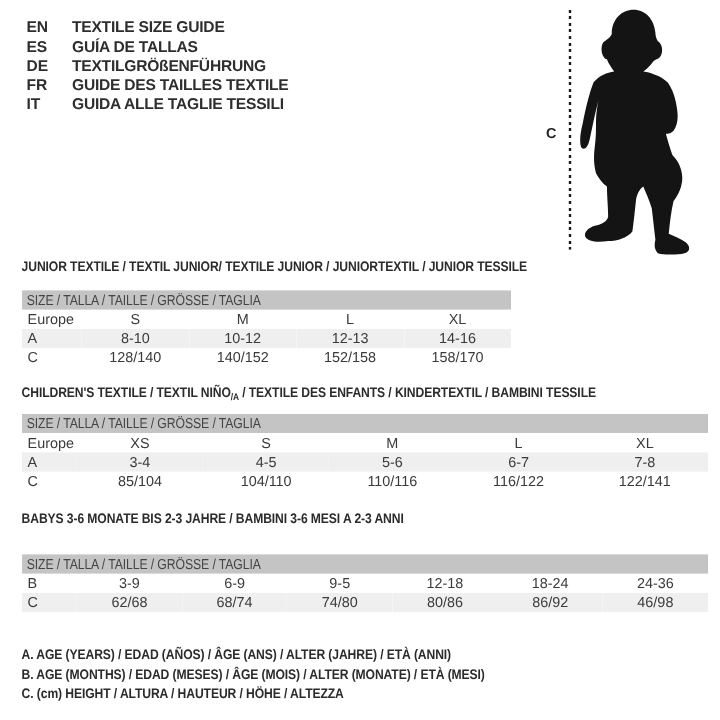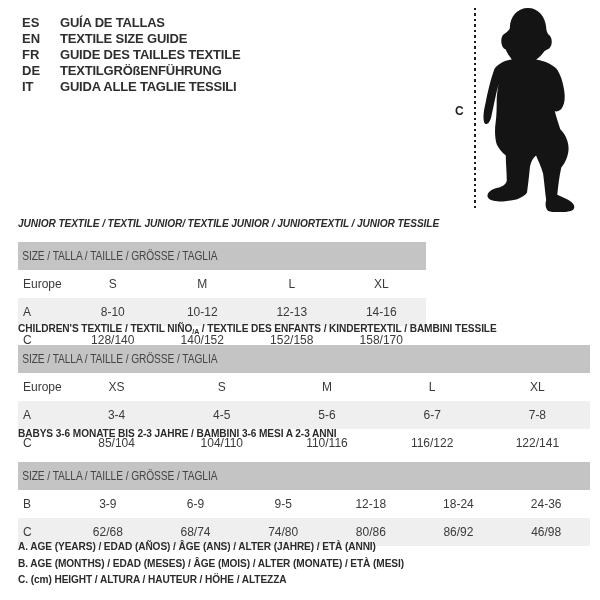--- a/index.html
+++ b/index.html
@@ -19,21 +19,21 @@
   .height-label { position:absolute; left:455px; top:104px; font-size:12px; font-weight:bold; color:#222; }
   .silhouette { position:absolute; left:481px; top:4px; }
 
   
   .sec-title { position:absolute; left:18px; font-size:11.5px; font-weight:bold; color:#2b2b2b; white-space:nowrap; line-height:16px; }
   .cond { display:inline-block; transform:scaleX(0.88); transform-origin:0 50%; letter-spacing:-0.1px; }
   sub.tsub { font-size:8px; vertical-align:-2px; }
 
   
   table.size-table { position:absolute; left:18px; border-collapse:collapse; table-layout:fixed; font-size:12px; color:#3a3a3a; }
-  table.size-table td { height:28px; line-height:16px; padding:0; text-align:center; overflow:hidden; white-space:nowrap;margin-top:24px; }
+  table.size-table td { height:16px; line-height:16px; padding:0; text-align:center; overflow:hidden; white-space:nowrap;margin-top:24px; }
   table.size-table td.lbl { text-align:left; padding-left:5px; }
   tr.hdr td { background:#c4c4c4; text-align:left; color:#454545; }
   tr.hdr .hdr-text { display:inline-block; transform:scaleX(0.85); transform-origin:0 50%; padding-left:5px; letter-spacing:-0.1px; }
   tr.shaded { background:#efefef; }
   #table1 { top:242px; width:408px; }
   #table2 { top:345px; width:572px; }
   #table3 { top:462px; width:572px; }
   #table1 col.lblcol { width:50px; }
   #table2 col.lblcol, #table3 col.lblcol { width:46px; }
 
@@ -41,34 +41,34 @@
   .footnotes { position:absolute; left:18px; top:538px; font-size:11.5px; font-weight:bold; color:#2b2b2b; }
   .footnote { line-height:16.5px; white-space:nowrap; }
 </style>
 </head>
 <body>
 
 <div id="page">
 
   <div class="lang-block">
     <div class="lang-row">
+      <span class="lang-code">EN</span>
+      <span class="lang-text">TEXTILE SIZE GUIDE</span>
+    </div>
+    <div class="lang-row">
       <span class="lang-code">ES</span>
       <span class="lang-text">GUÍA DE TALLAS</span>
     </div>
     <div class="lang-row">
-      <span class="lang-code">EN</span>
-      <span class="lang-text">TEXTILE SIZE GUIDE</span>
+      <span class="lang-code">DE</span>
+      <span class="lang-text">TEXTILGRÖßENFÜHRUNG</span>
     </div>
     <div class="lang-row">
       <span class="lang-code">FR</span>
       <span class="lang-text">GUIDE DES TAILLES TEXTILE</span>
-    </div>
-    <div class="lang-row">
-      <span class="lang-code">DE</span>
-      <span class="lang-text">TEXTILGRÖßENFÜHRUNG</span>
     </div>
     <div class="lang-row">
       <span class="lang-code">IT</span>
       <span class="lang-text">GUIDA ALLE TAGLIE TESSILI</span>
     </div>
   </div>
 
   <div class="height-line"></div>
   <div class="height-label">C</div>
   <svg class="silhouette" width="97" height="208" viewBox="0 0 95 206">
@@ -110,21 +110,21 @@
       C9,116 6,121 3,118
       C1,114 2,106 4,98
       C6,88 9,74 13,64
       C18,58 24,56 30,55
       C27,51 25,48 24,45
       C20,44 18,36 21,31
       C23,29 27,27 28,24
       C28,12 36,4 46,4 Z"></path>
   </svg>
 
-  <div class="sec-title" style="top:215px;font-style:italic;">
+  <div class="sec-title" style="top:215px;">
     <span class="cond">JUNIOR TEXTILE / TEXTIL JUNIOR/ TEXTILE JUNIOR / JUNIORTEXTIL / JUNIOR TESSILE</span>
   </div>
   <table class="size-table" id="table1">
     <colgroup>
         <col class="lblcol">
         <col>
         <col>
         <col>
         <col>
       </colgroup>

